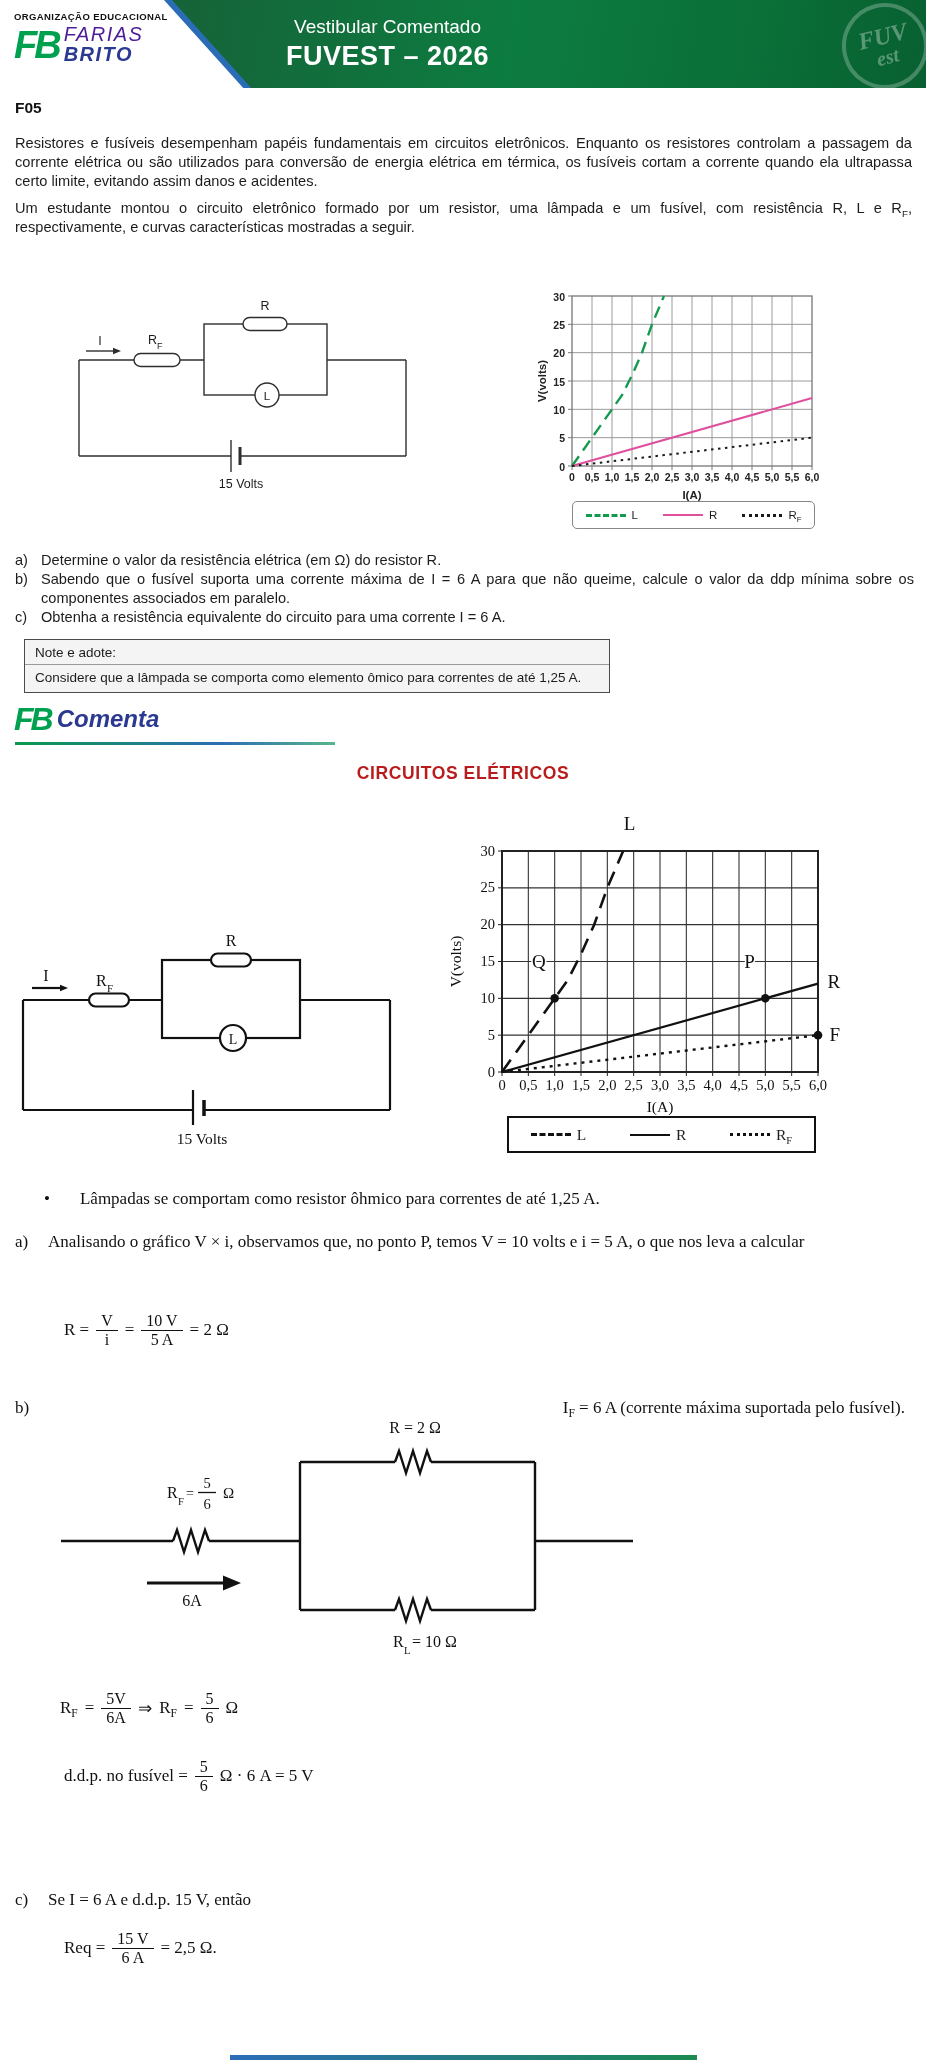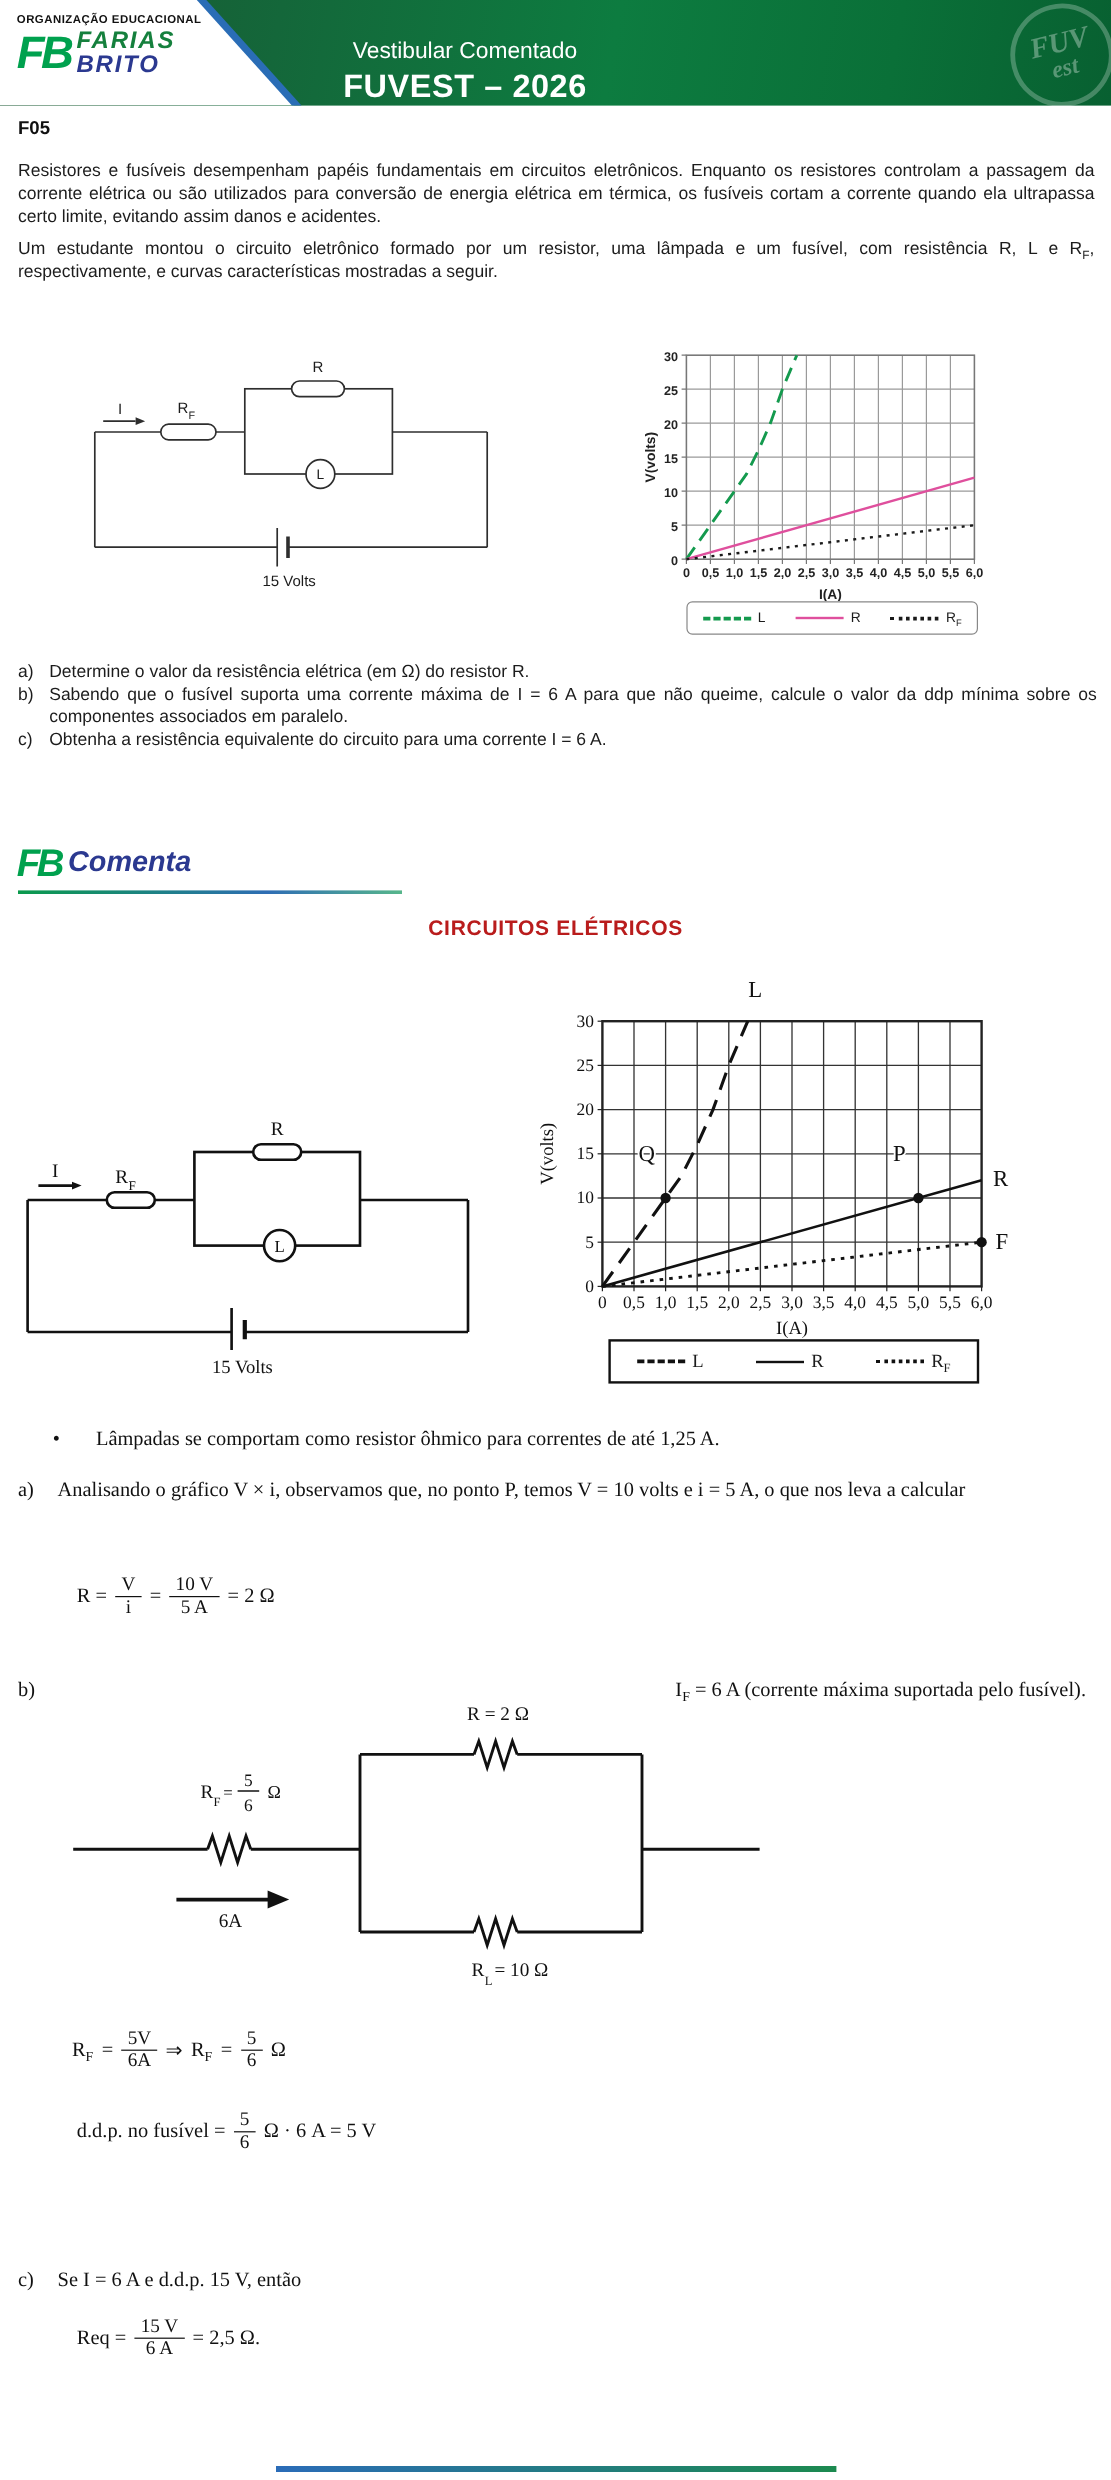--- a/index.html
+++ b/index.html
@@ -10,24 +10,24 @@
   .header{position:absolute;left:0;top:0;width:926px;height:88px;
           background:linear-gradient(100deg,#1a5731 0%,#14673a 25%,#0d7c40 55%,#0a7038 80%,#086031 100%);}
   .header-white{position:absolute;left:0;top:0;width:270px;height:88px;background:#fff;
                 clip-path:polygon(0 0,165px 0,245px 88px,0 88px);}
   .header-stripe{position:absolute;left:164px;top:0;width:8px;height:88px;background:#2a6db6;
                  transform:skewX(42deg);transform-origin:top left;}
   .org-label{position:absolute;left:14px;top:11px;font-size:9.5px;font-weight:bold;letter-spacing:.4px;color:#111;}
   .brand-row{position:absolute;left:14px;top:25px;display:flex;align-items:center;gap:5px;}
   .monogram{font-size:38px;font-weight:bold;font-style:italic;color:#00a14e;letter-spacing:-3px;line-height:1;}
   .brand-stack{display:flex;flex-direction:column;}
-  .brand-top{font-size:20px;font-weight:bold;font-style:italic;color:#15803d;letter-spacing:1.5px;line-height:.98;}
+  .brand-top{font-size:20px;font-weight:normal;font-style:italic;color:#4c1d95;letter-spacing:1.5px;line-height:.98;}
   .brand-bottom{font-size:20px;font-weight:bold;font-style:italic;color:#2b3990;letter-spacing:1.5px;line-height:.98;}
   .header-center{position:absolute;left:255px;top:0;width:265px;height:88px;display:flex;flex-direction:column;
-                 justify-content:flex-end;align-items:center;color:#fff;gap:3px;}
+                 justify-content:center;align-items:center;color:#fff;gap:3px;}
   .header-sub{font-size:19px;}
   .header-title{font-size:27px;font-weight:bold;letter-spacing:.5px;}
   .header-right{position:absolute;left:558px;top:0;width:275px;height:88px;display:flex;flex-direction:column;
                 justify-content:center;align-items:center;color:#fff;}
   .hr1{font-size:16.5px;font-weight:bold;}
   .hr2{font-size:15px;margin:2px 0;}
   .hr3{font-size:17px;font-weight:bold;}
   .watermark{position:absolute;left:842px;top:3px;width:78px;height:78px;border-radius:50%;
              border:4px solid rgba(255,255,255,.25);color:rgba(255,255,255,.33);
              display:flex;flex-direction:column;align-items:center;justify-content:center;
@@ -231,20 +231,24 @@
     <div class="q-item">
       <span class="q-label">b)</span>
       <span class="q-text">Sabendo que o fusível suporta uma corrente máxima de I = 6 A para que não queime, calcule o valor da ddp mínima sobre os componentes associados em paralelo.</span>
     </div>
     <div class="q-item">
       <span class="q-label">c)</span>
       <span class="q-text">Obtenha a resistência equivalente do circuito para uma corrente I = 6 A.</span>
     </div>
   </div>
 
+  <div class="note-box">
+    <div class="note-title">Note e adote:</div>
+    <div class="note-body">Considere que a lâmpada se comporta como elemento ômico para correntes de até 1,25 A.</div>
+  </div>
 
   <div class="comenta">
     <span class="monogram2">FB</span>
     <span class="comenta-text">Comenta</span>
   </div>
   <div class="comenta-line"></div>
 
   <div class="section-title">CIRCUITOS ELÉTRICOS</div>
 
   <svg class="fig" style="left:10px;top:926px" width="400" height="228" viewBox="0 0 400 228">

